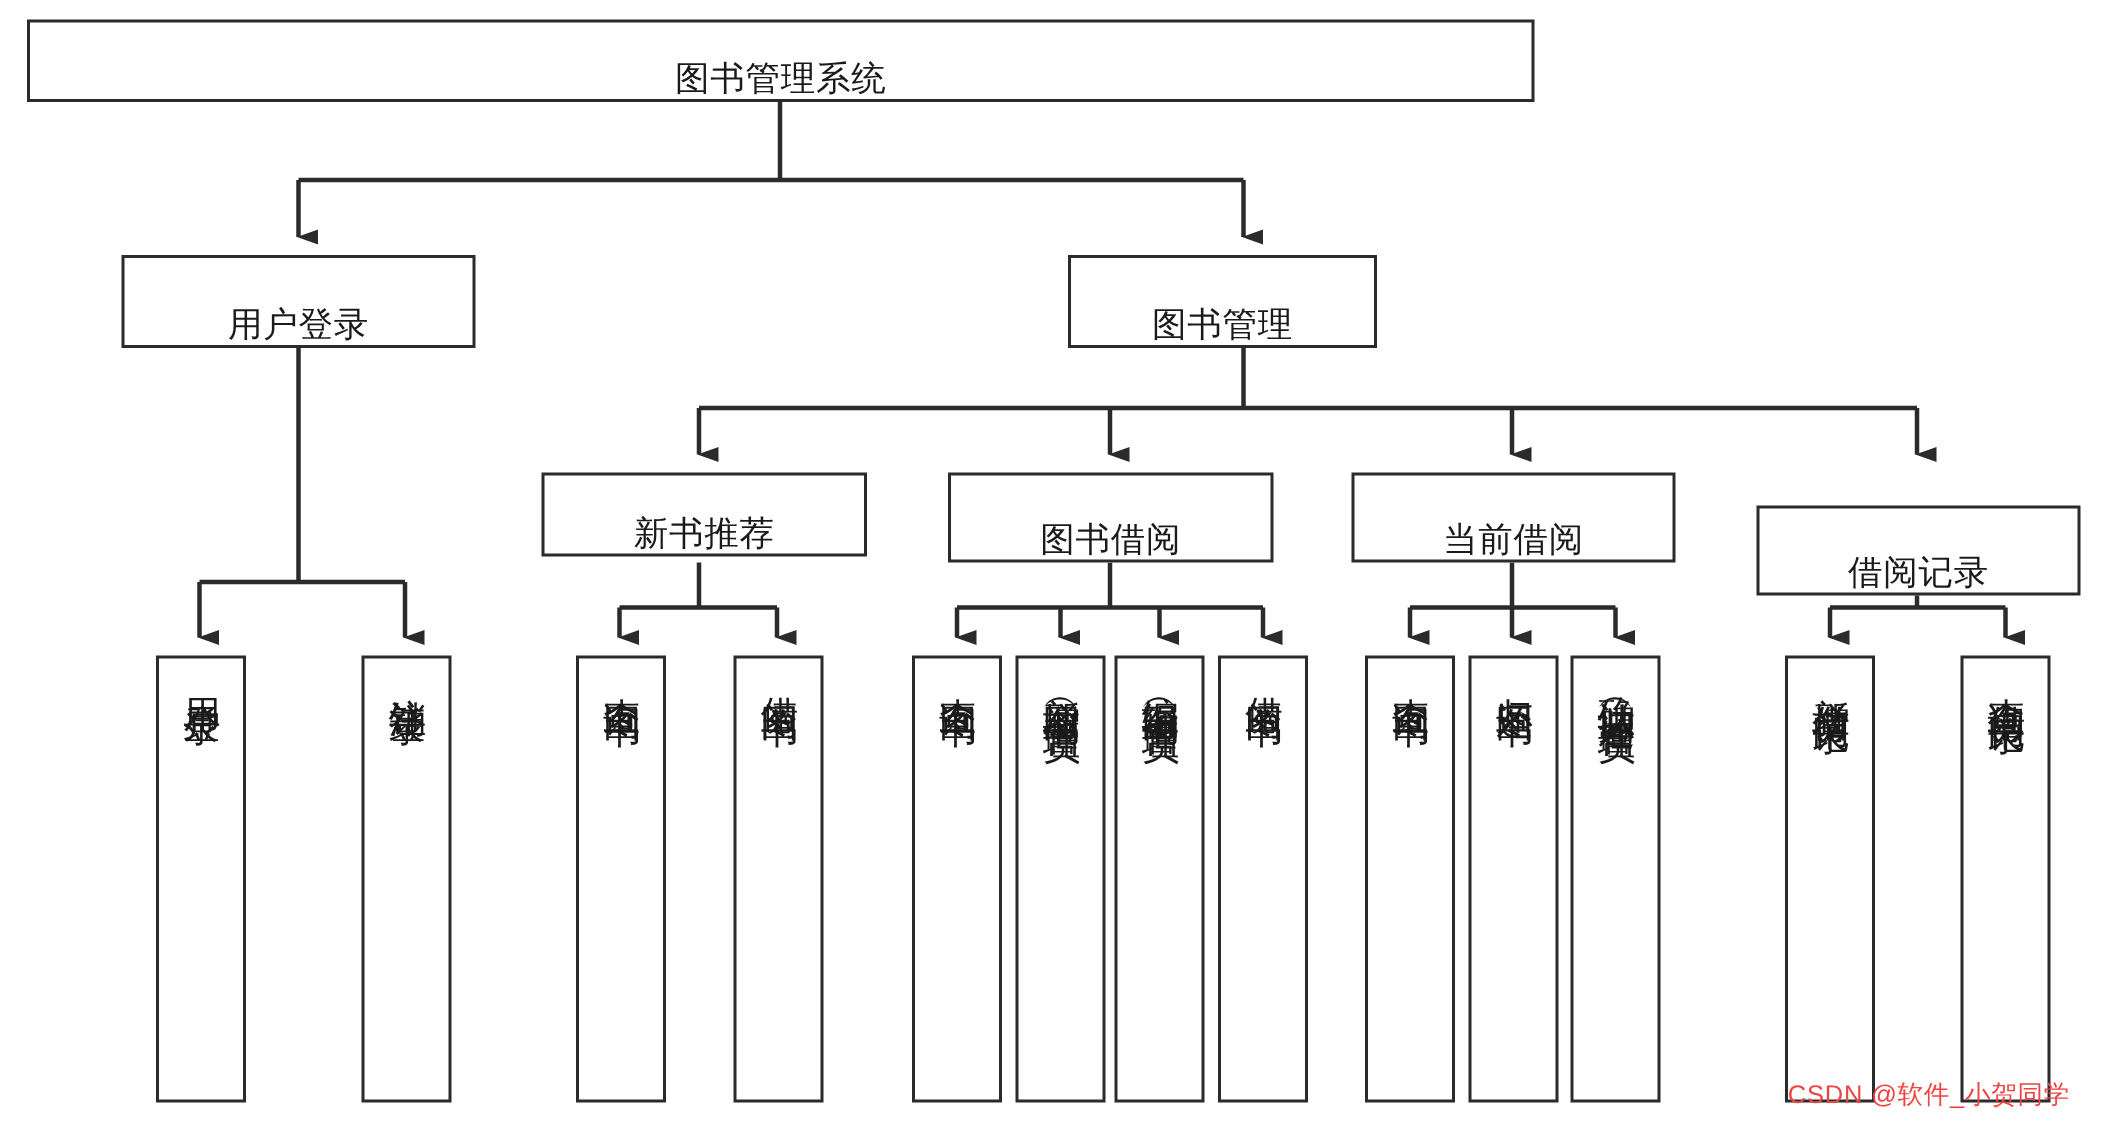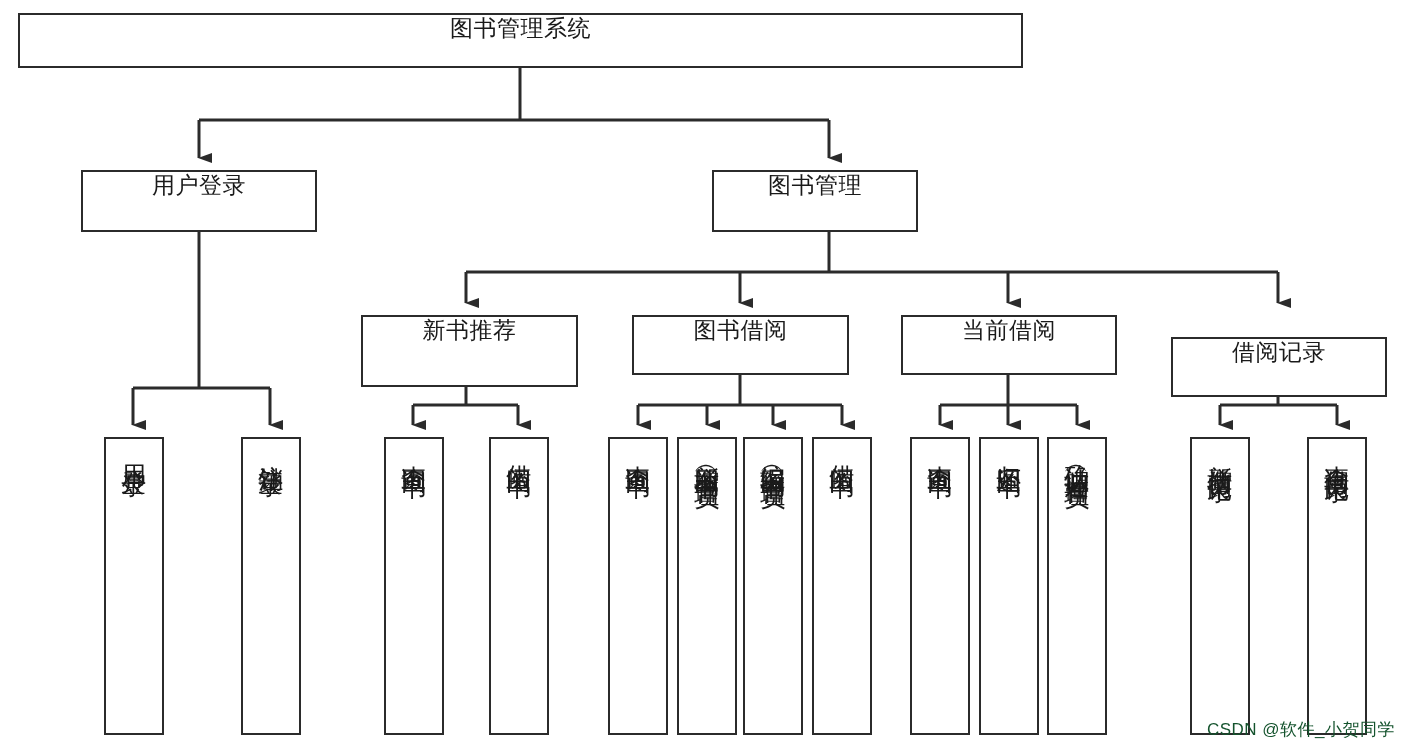--- a/index.html
+++ b/index.html
@@ -24,21 +24,21 @@
     width: 1405px;
     height: 747px;
     pointer-events: none;
   }
   .node {
     position: absolute;
     box-sizing: border-box;
     background: #ffffff;
     border: 2px solid #2b2b2b;
     display: flex;
-    align-items: flex-start;
+    align-items: flex-end;
     justify-content: center;
     overflow: hidden;
   }
   .node .label {
     color: #1a1a1a;
     text-align: center;
     line-height: 1.16;
     white-space: pre-line;
   }
   
@@ -61,24 +61,24 @@
     font-size: 25px;
     line-height: 1.05;
     letter-spacing: 3px;
     max-height: 288px;
   }
   .node.vert.tall .label {
     max-height: 294px;
   }
   .watermark {
     position: absolute;
-    right: 10px;
+    right: 25px;
     bottom: 6px;
     font-size: 17px;
-    color: #14532d;
+    color: #ef4444;
     letter-spacing: 0.5px;
     white-space: nowrap;
   }
 </style>
 </head>
 <body>
 
 <div id="canvas">
 
   <svg class="edges" viewBox="0 0 1405 747">
@@ -138,21 +138,21 @@
     <span class="label">图书管理系统</span>
   </div>
 
   <div class="node horiz" style="left:81px; top:170px; width:236px; height:62px;">
     <span class="label">用户登录</span>
   </div>
   <div class="node horiz" style="left:712px; top:170px; width:206px; height:62px;">
     <span class="label">图书管理</span>
   </div>
 
-  <div class="node horiz" style="left:361px; top:315px; width:217px; height:72px;">
+  <div class="node horiz" style="left:361px; top:315px; width:217px; height:56px;">
     <span class="label">新书推荐</span>
   </div>
   <div class="node horiz" style="left:632px; top:315px; width:217px; height:60px;">
     <span class="label">图书借阅</span>
   </div>
   <div class="node horiz" style="left:901px; top:315px; width:216px; height:60px;">
     <span class="label">当前借阅</span>
   </div>
   <div class="node horiz" style="left:1171px; top:315px; width:216px; height:60px;margin-top:22px;">
     <span class="label">借阅记录</span>

